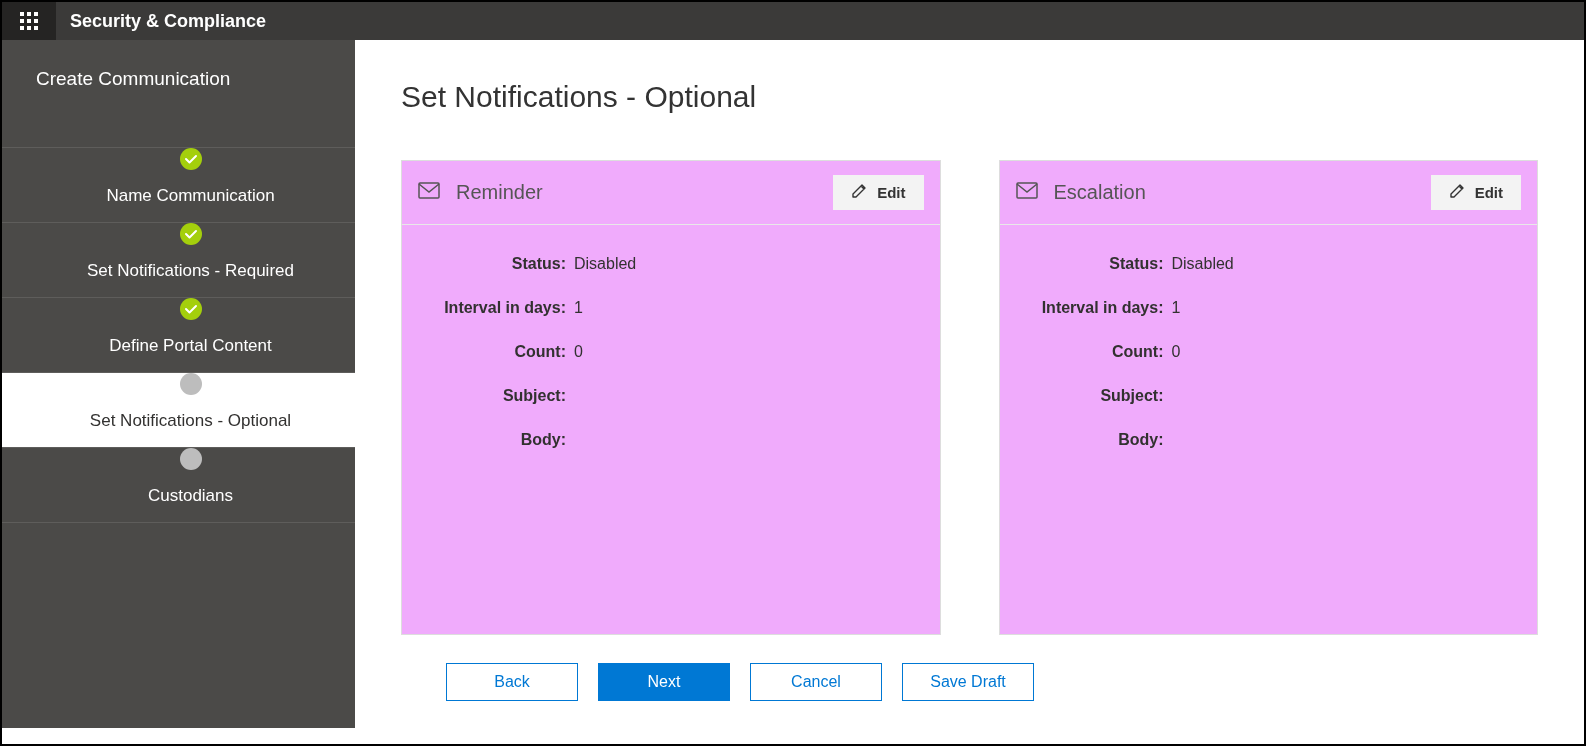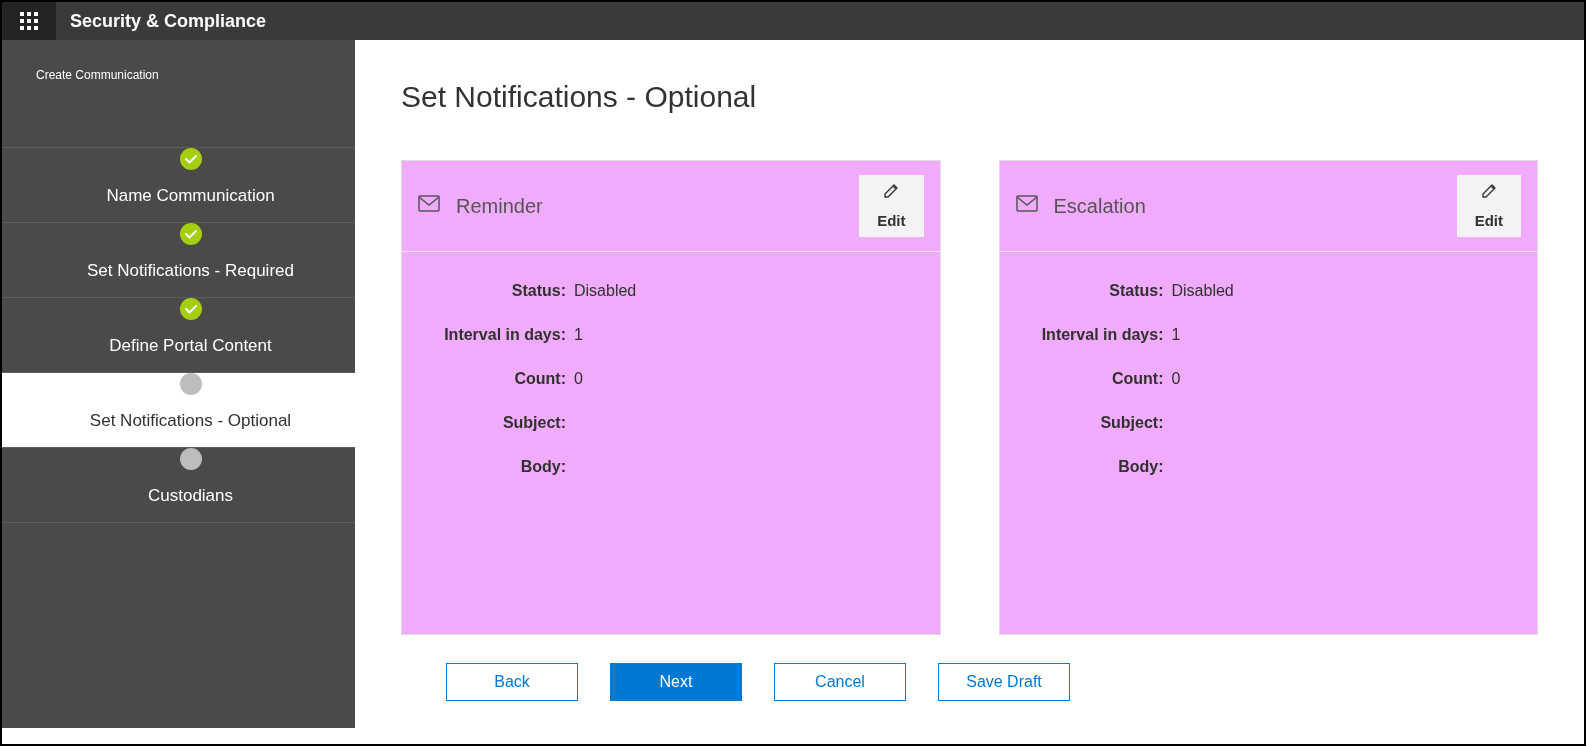--- a/index.html
+++ b/index.html
@@ -51,21 +51,21 @@
   .sidebar {
     width: 353px;
     background: #4b4a48;
     color: #fff;
     display: flex;
     flex-direction: column;
   }
   .sidebar-header {
     padding: 28px 0 0 34px;
     height: 108px;
-    font-size: 12px;
+    font-size: 19px;
     border-bottom: 1px solid #5e5d5b;
   }
   .step {
     display: flex;
     align-items: center;
     height: 75px;
     padding-left: 24px;
     border-bottom: 1px solid #5e5d5b;
     font-size: 17px;
     gap: 16px;
@@ -139,21 +139,20 @@
     background: #f3f3f3;
     border: none;
     padding: 8px 18px;
     font-size: 15px;
     font-weight: 600;
     color: #333;
     display: flex;
     align-items: center;
     gap: 10px;
     cursor: pointer;
-    flex-direction: column;
   }
   .card-body {
     padding: 30px 20px;
   }
   .field-row {
     display: flex;
     margin-bottom: 26px;
     font-size: 16px;
   }
   .field-label {
@@ -162,21 +161,21 @@
     font-weight: 600;
     padding-right: 6px;
   }
   .field-value {
     flex: 1;
     text-align: left;
     padding-left: 2px;
   }
   .footer-buttons {
     display: flex;
-    gap: 32px;
+    gap: 20px;
     margin-top: 28px;
     padding-left: 45px;
   }
   .btn {
     min-width: 132px;
     height: 38px;
     font-size: 16px;
     border: 1px solid #0078d4;
     background: #fff;
     color: #0078d4;

